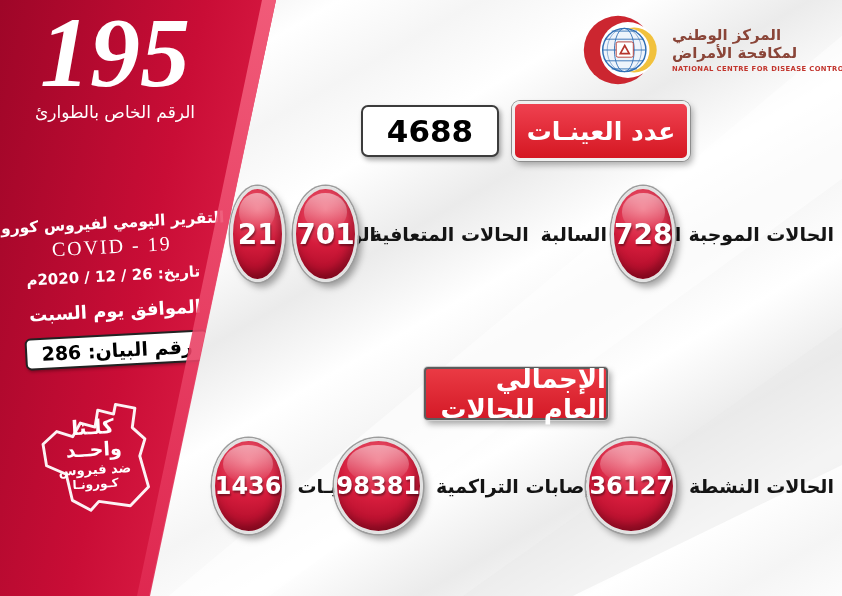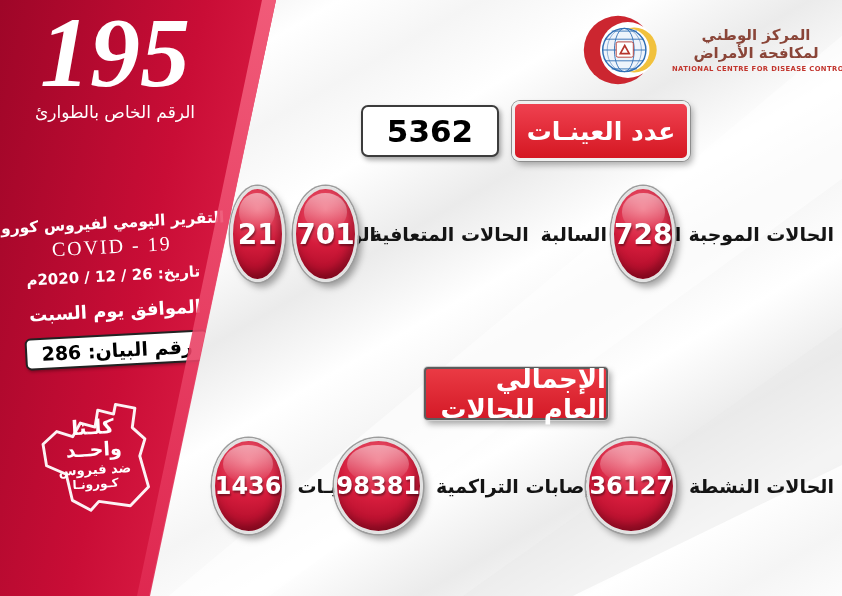--- a/index.html
+++ b/index.html
@@ -40,21 +40,21 @@
   .s-campaign{position:absolute;top:396px;left:34px;width:120px;height:116px;
       transform:rotate(-3deg);}
   .s-campaign svg{position:absolute;inset:0;}
   .s-camp-text{position:absolute;inset:0;display:flex;flex-direction:column;
       align-items:center;justify-content:center;font-weight:bold;line-height:1.15;}
   .cl1{font-size:20px;} .cl2{font-size:19px;} .cl3{font-size:13px;margin-top:2px;}
   .cl4{font-size:12px;letter-spacing:2px;}
 
   
   .org{position:absolute;top:6px;right:2px;width:258px;height:88px;display:flex;align-items:center;}
-  .org-text{width:168px;text-align:center;}
+  .org-text{width:168px;text-align:left;}
   .org-ar{font-weight:bold;font-size:15px;line-height:1.15;color:#8a4538;}
   .org-en{font-weight:bold;font-size:6.8px;letter-spacing:.4px;color:#c2352d;
       white-space:nowrap;margin-top:3px;}
 
   
   .samples-value{position:absolute;top:105px;left:361px;width:134px;height:48px;
       background:#fff;border:2px solid #3c3c3c;border-radius:7px;
       box-shadow:2px 3px 5px rgba(0,0,0,.35);display:flex;align-items:center;
       justify-content:center;font-weight:bold;font-size:31px;color:#000;}
   .samples-banner{position:absolute;top:101px;left:512px;width:172px;height:54px;
@@ -132,21 +132,21 @@
       <ellipse cx="47" cy="45" rx="19" ry="24" stroke="#2f6eb4" stroke-width="0.8" fill="none" opacity="0.7"></ellipse>
       <rect x="38" y="36" width="19" height="17" rx="2" fill="#ffffff" stroke="#b5342c" stroke-width="1"></rect>
       <path d="M47.5 40 l-5 9 h10 z" fill="none" stroke="#b5342c" stroke-width="1.8"></path>
     </svg>
     <div class="org-text">
       <div class="org-ar" dir="rtl">المركز الوطني لمكافحة الأمراض</div>
       <div class="org-en">NATIONAL CENTRE FOR DISEASE CONTROL - LIBYA</div>
     </div>
   </div>
 
-  <div class="samples-value">5362</div>
+  <div class="samples-value">4688</div>
   <div class="samples-banner" dir="rtl">عدد العينـات</div>
 
   <div class="row row1">
     <div class="stat">
       <div class="stat-label" dir="rtl">الحالات الموجبة</div>
       <div class="circle">
           <span>728</span>
         </div>
     </div>
     <div class="stat">

